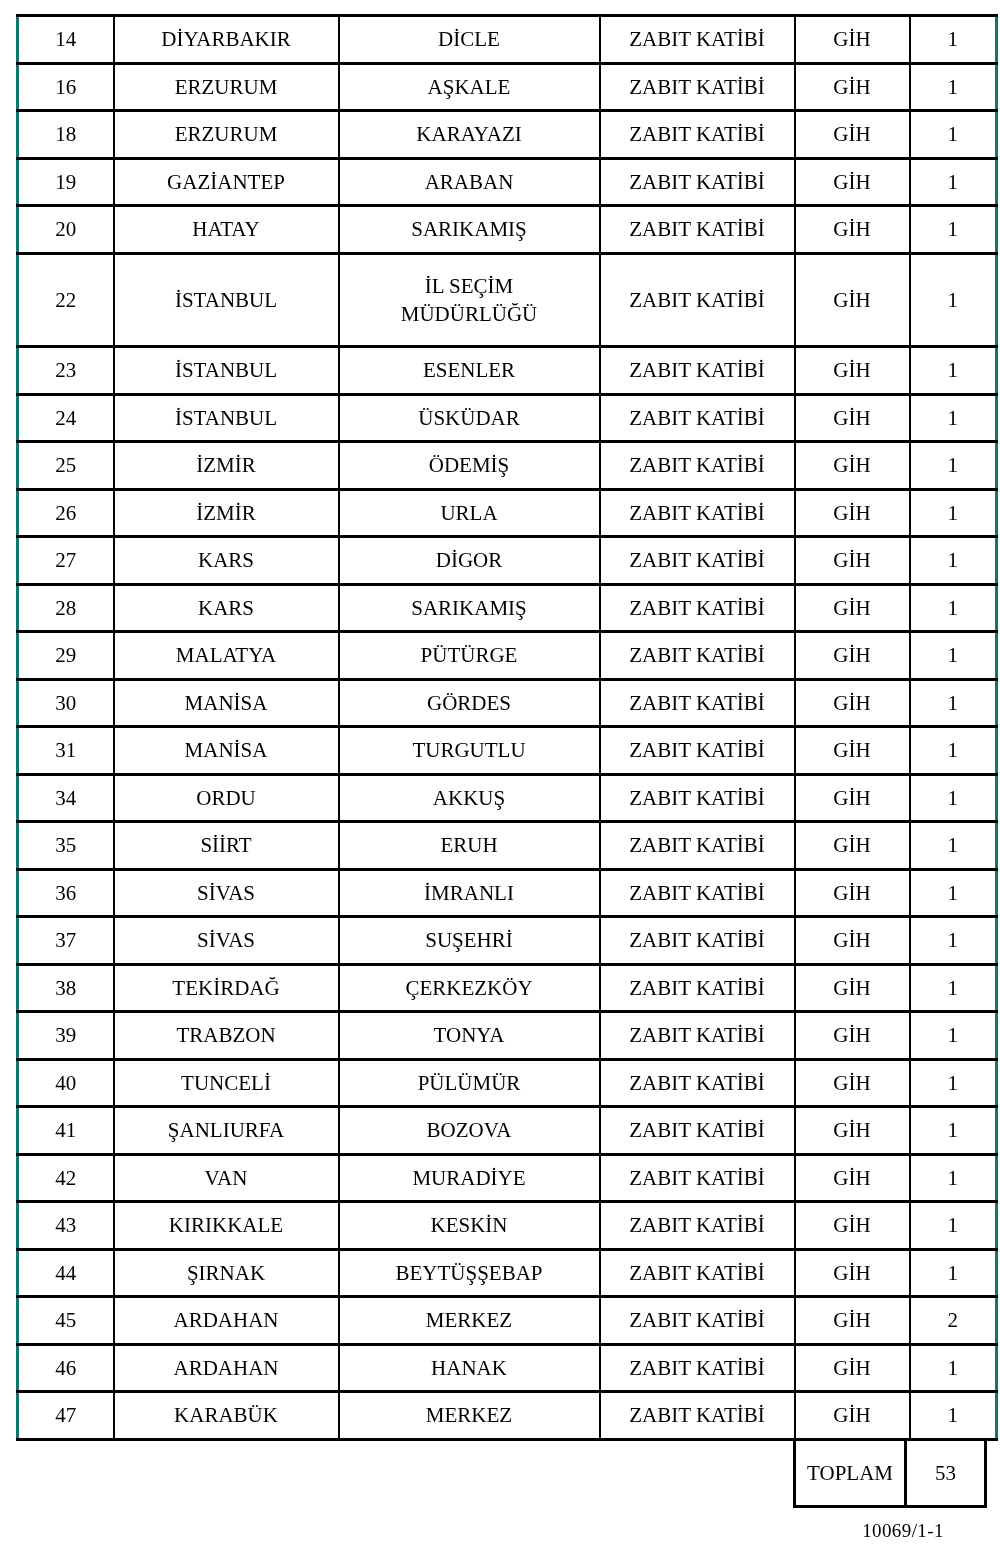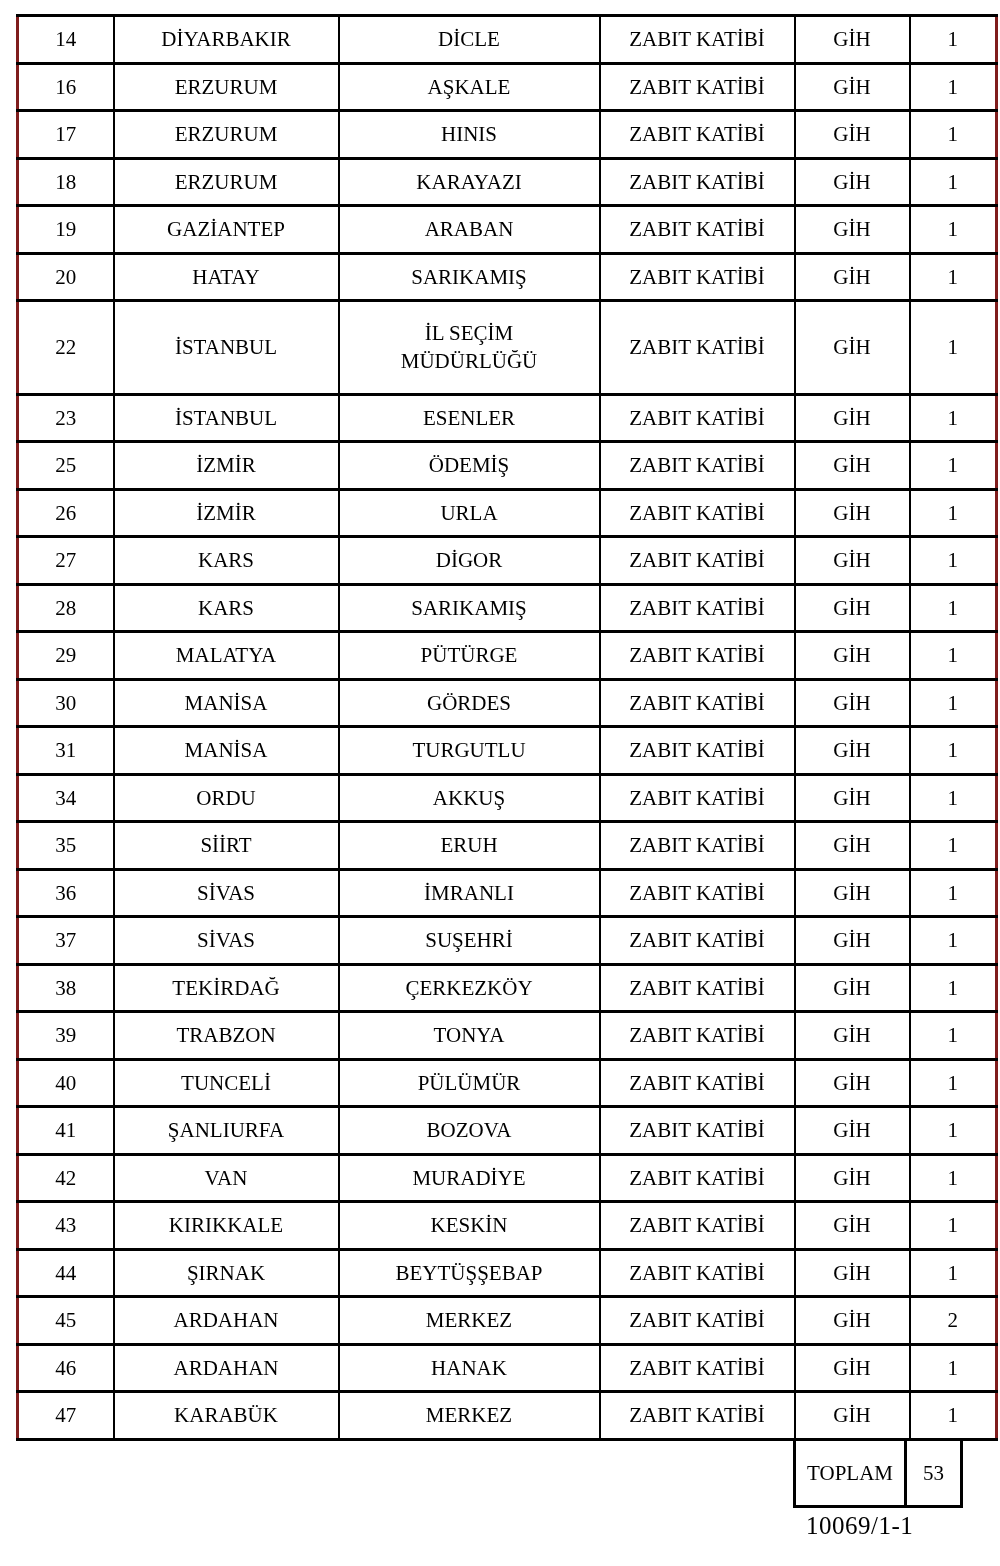--- a/index.html
+++ b/index.html
@@ -14,21 +14,21 @@
     background: #ffffff;
     color: #000000;
     font-family: "Liberation Serif", "DejaVu Serif", serif;
   }
   table.main {
     margin: 14px 0 0 16px;
     width: 979px;
     height: 1427px;
     border-collapse: collapse;
     table-layout: fixed;
-    border: 3px solid #7f1d1d;
+    border: 3px solid #0f766e;
   }
   table.main td {
     border-left: 2px solid #000;
     border-right: 2px solid #000;
     border-top: 3px solid #000;
     border-bottom: 3px solid #000;
     text-align: center;
     vertical-align: middle;
     font-size: 21px;
     line-height: 1.35;
@@ -37,21 +37,21 @@
     white-space: pre-line;
     overflow: hidden;
   }
   table.main tr.tall td {
     height: 76px;
   }
   .total-box {
     display: flex;
     box-sizing: border-box;
     margin-left: 793px;
-    width: 170px;
+    width: 194px;
     height: 67px;
     border: 3px solid #000;
     border-top: none;
   }
   .total-label {
     box-sizing: border-box;
     width: 111px;
     border-right: 3px solid #000;
     display: flex;
     align-items: center;
@@ -59,24 +59,25 @@
     font-size: 21px;
   }
   .total-value {
     flex: 1;
     display: flex;
     align-items: center;
     justify-content: center;
     font-size: 21px;
   }
   .footer-ref {
-    margin-top: 4px;
+    margin-top: 12px;
     margin-left: 806px;
-    font-size: 25px;
+    font-size: 19px;
     letter-spacing: 0.02em;
+    text-align: center;
   }
 </style>
 </head>
 <body>
 
 <div class="page">
 
   <table class="main">
     <colgroup>
       <col style="width:96px">
@@ -97,28 +98,20 @@
         </tr>
         <tr>
           <td>16</td>
           <td>ERZURUM</td>
           <td>AŞKALE</td>
           <td>ZABIT KATİBİ</td>
           <td>GİH</td>
           <td>1</td>
         </tr>
         <tr>
-          <td>17</td>
-          <td>ERZURUM</td>
-          <td>HINIS</td>
-          <td>ZABIT KATİBİ</td>
-          <td>GİH</td>
-          <td>1</td>
-        </tr>
-        <tr>
           <td>18</td>
           <td>ERZURUM</td>
           <td>KARAYAZI</td>
           <td>ZABIT KATİBİ</td>
           <td>GİH</td>
           <td>1</td>
         </tr>
         <tr>
           <td>19</td>
           <td>GAZİANTEP</td>
@@ -146,20 +139,28 @@
         </tr>
         <tr>
           <td>23</td>
           <td>İSTANBUL</td>
           <td>ESENLER</td>
           <td>ZABIT KATİBİ</td>
           <td>GİH</td>
           <td>1</td>
         </tr>
         <tr>
+          <td>24</td>
+          <td>İSTANBUL</td>
+          <td>ÜSKÜDAR</td>
+          <td>ZABIT KATİBİ</td>
+          <td>GİH</td>
+          <td>1</td>
+        </tr>
+        <tr>
           <td>25</td>
           <td>İZMİR</td>
           <td>ÖDEMİŞ</td>
           <td>ZABIT KATİBİ</td>
           <td>GİH</td>
           <td>1</td>
         </tr>
         <tr>
           <td>26</td>
           <td>İZMİR</td>

